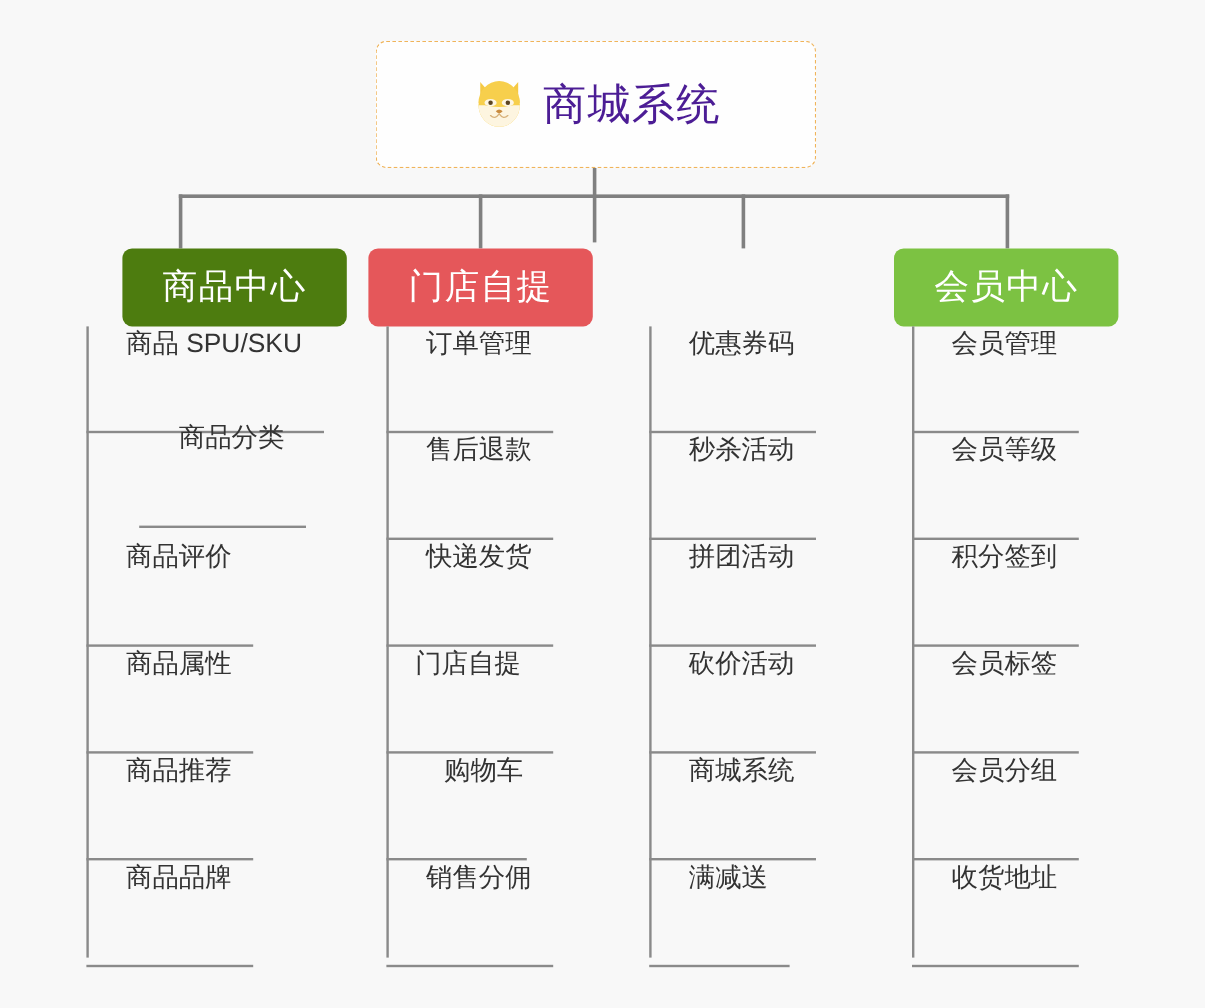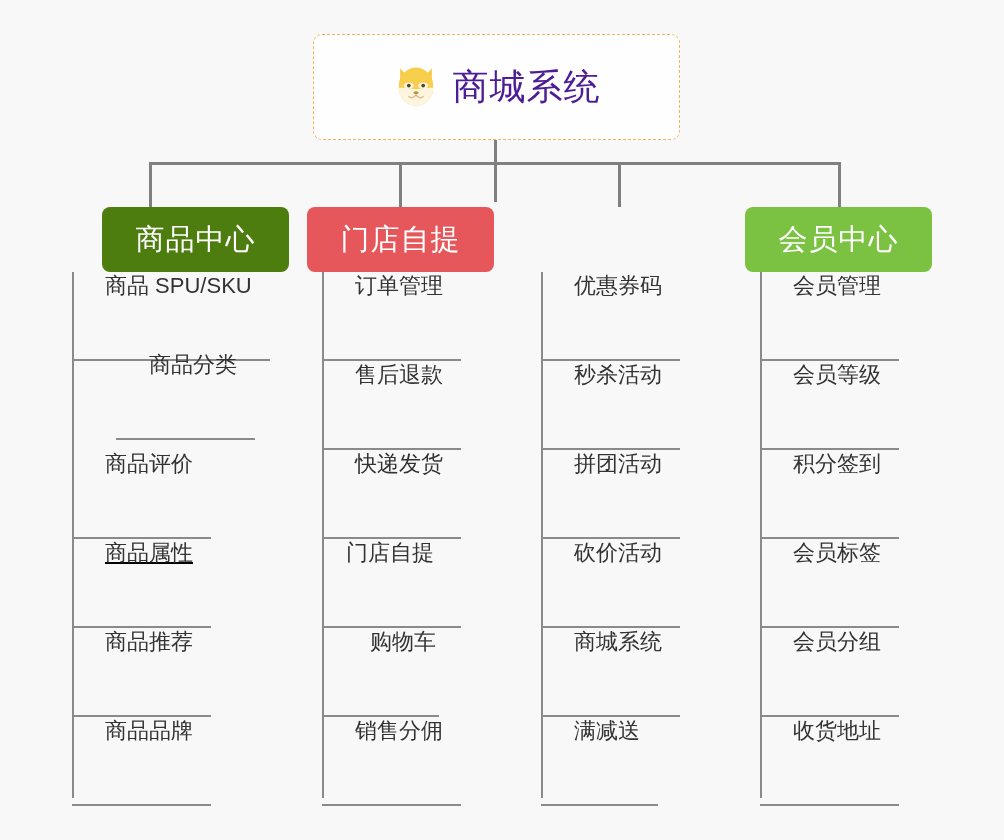--- a/index.html
+++ b/index.html
@@ -159,21 +159,21 @@
     <div class="leaf-spine"></div>
     <div class="leaf-item" style="top: 0px; width: 198px;">
         <span class="leaf-label">商品 SPU/SKU</span>
       </div>
     <div class="leaf-item" style="top: 79px; width: 139px; margin-left: 44px;">
         <span class="leaf-label">商品分类</span>
       </div>
     <div class="leaf-item" style="top: 178px; width: 139px;">
         <span class="leaf-label">商品评价</span>
       </div>
-    <div class="leaf-item" style="top: 267px; width: 139px; text-decoration: underline;">
+    <div class="leaf-item" style="top: 267px; width: 139px;">
         <span class="leaf-label">商品属性</span>
       </div>
     <div class="leaf-item" style="top: 356px; width: 139px;">
         <span class="leaf-label">商品推荐</span>
       </div>
     <div class="leaf-item" style="top: 445px; width: 139px;">
         <span class="leaf-label">商品品牌</span>
       </div>
   </div>
 

